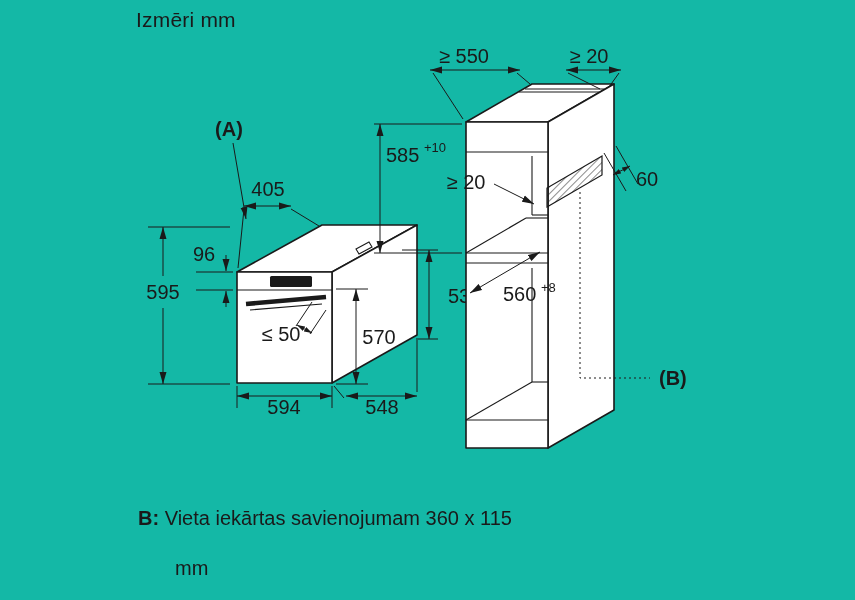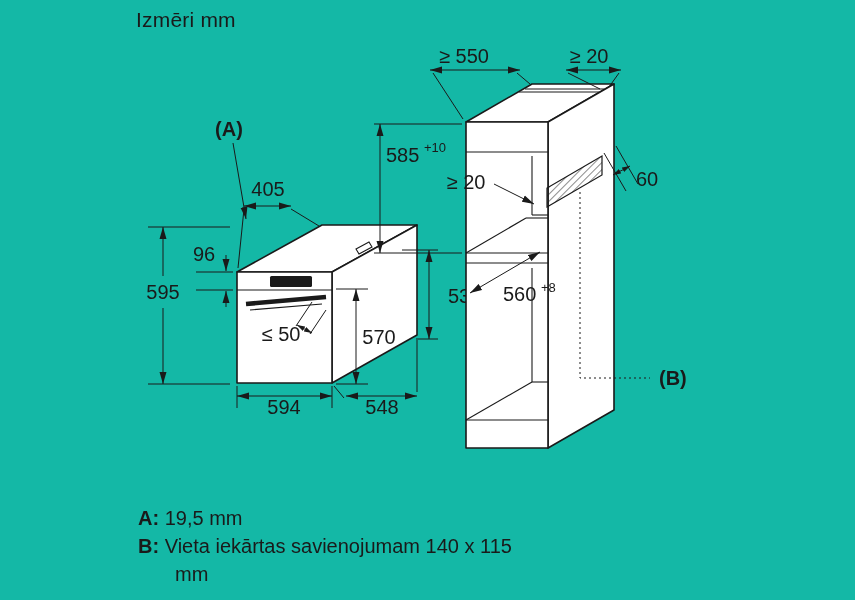--- a/index.html
+++ b/index.html
@@ -2,21 +2,21 @@
 <html><head>
 <meta charset="utf-8">
 <style>
   html,body{margin:0;padding:0;background:#fff;}
   #stage{position:relative;width:855px;height:600px;background:#14b8a6;overflow:hidden;
          font-family:"Liberation Sans",sans-serif;color:#1a1a1a;}
   #stage svg{position:absolute;left:0;top:0;}
   .page-title{position:absolute;left:136px;top:8px;font-size:21px;letter-spacing:.2px;}
   .notes{position:absolute;left:138px;top:504px;font-size:20px;line-height:28px;}
   .note-label{font-weight:bold;}
-  .note-cont{padding-left:37px;}
+  .note-cont{padding-left:37px;margin-top:22px;}
   
   text{font-family:"Liberation Sans",sans-serif;font-size:20px;fill:#1a1a1a;}
   .sup{font-size:13px;}
   .callout{font-weight:bold;}
   .outline{stroke:#1a1a1a;stroke-width:1.6;fill:#ffffff;stroke-linejoin:round;}
   .detail{stroke:#1a1a1a;stroke-width:1.1;fill:none;}
   .dim,.ext{stroke:#1a1a1a;stroke-width:1;fill:none;}
   .dotted{stroke:#1a1a1a;stroke-width:1;fill:none;stroke-dasharray:2 3;}
   .fillDark{fill:#1a1a1a;}
 </style>
@@ -148,23 +148,19 @@
       <text x="503" y="301">560</text>
       <text class="sup" x="541" y="292">+8</text>
 
       <path class="dotted" d="M580,192 L580,378 L650,378"></path>
       <text class="callout" x="659" y="385">(B)</text>
     </g>
   </svg>
 
   <div class="notes">
     <div>
-      <span class="note-label">A:</span>
-      <span>19,5 mm</span>
-    </div>
-    <div>
       <span class="note-label">B:</span>
-      <span>Vieta iekārtas savienojumam 140 x 115</span>
+      <span>Vieta iekārtas savienojumam 360 x 115</span>
     </div>
     <div class="note-cont">mm</div>
   </div>
 
 </div>
 
 </body></html>

